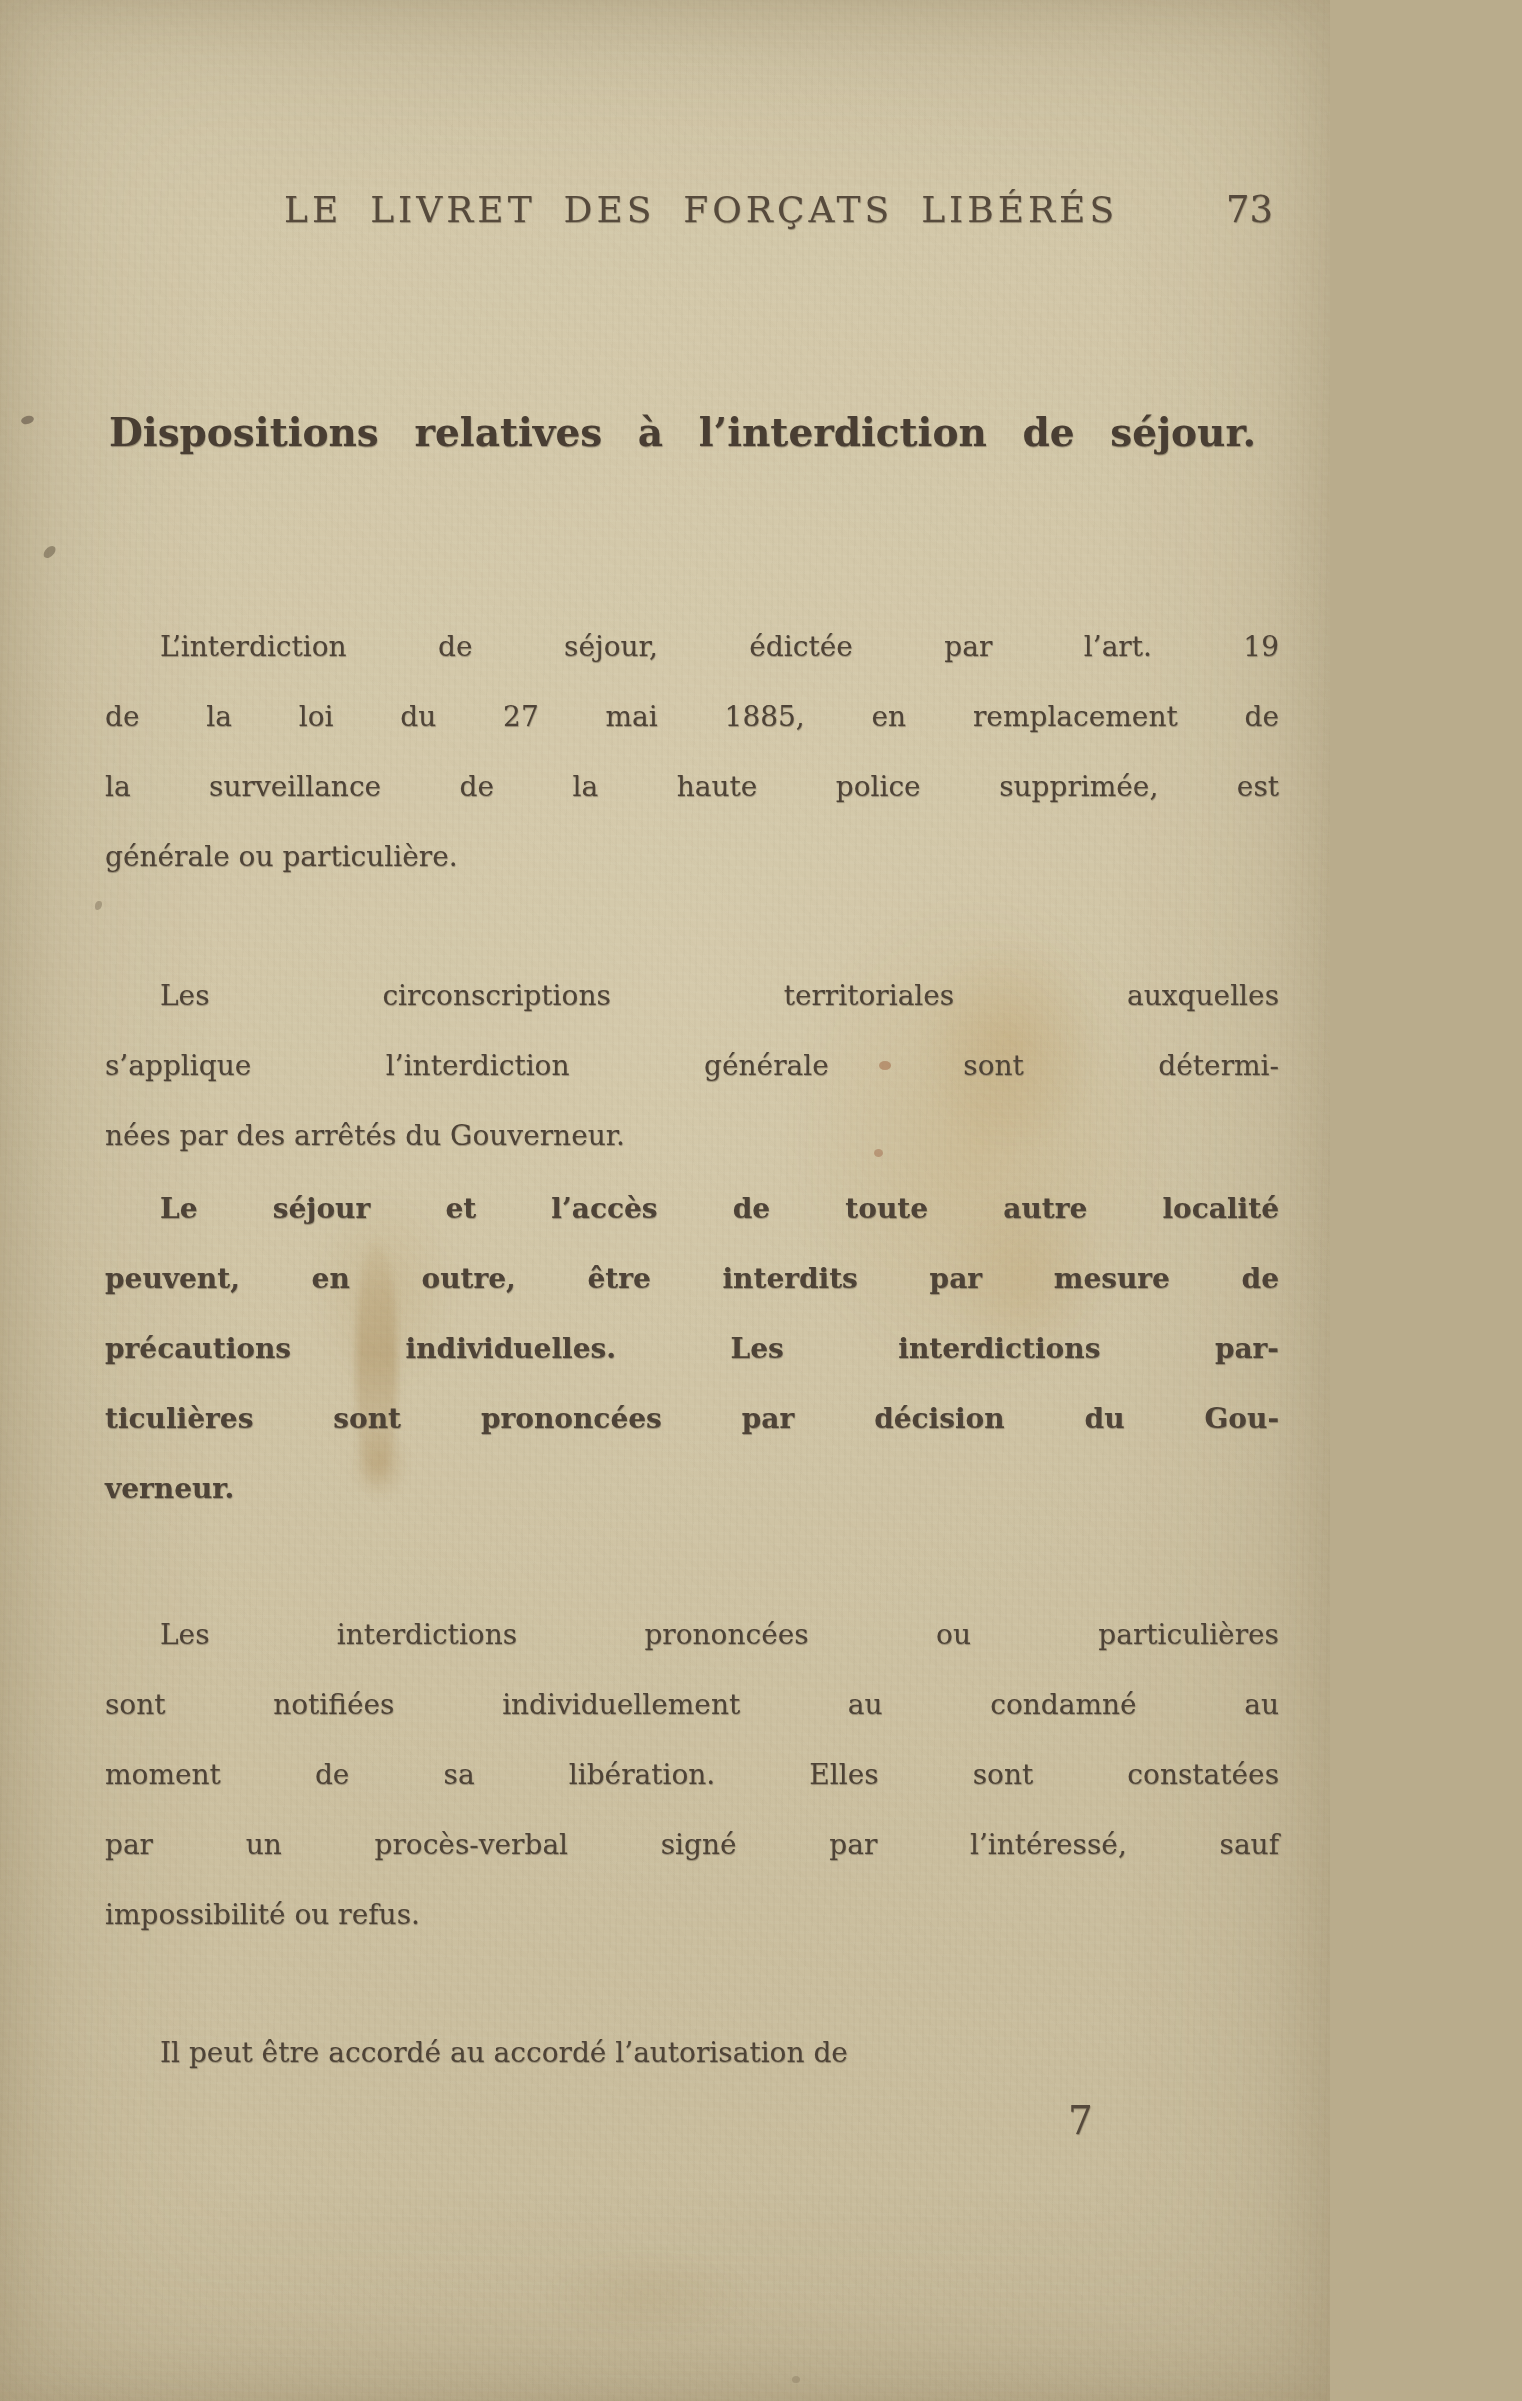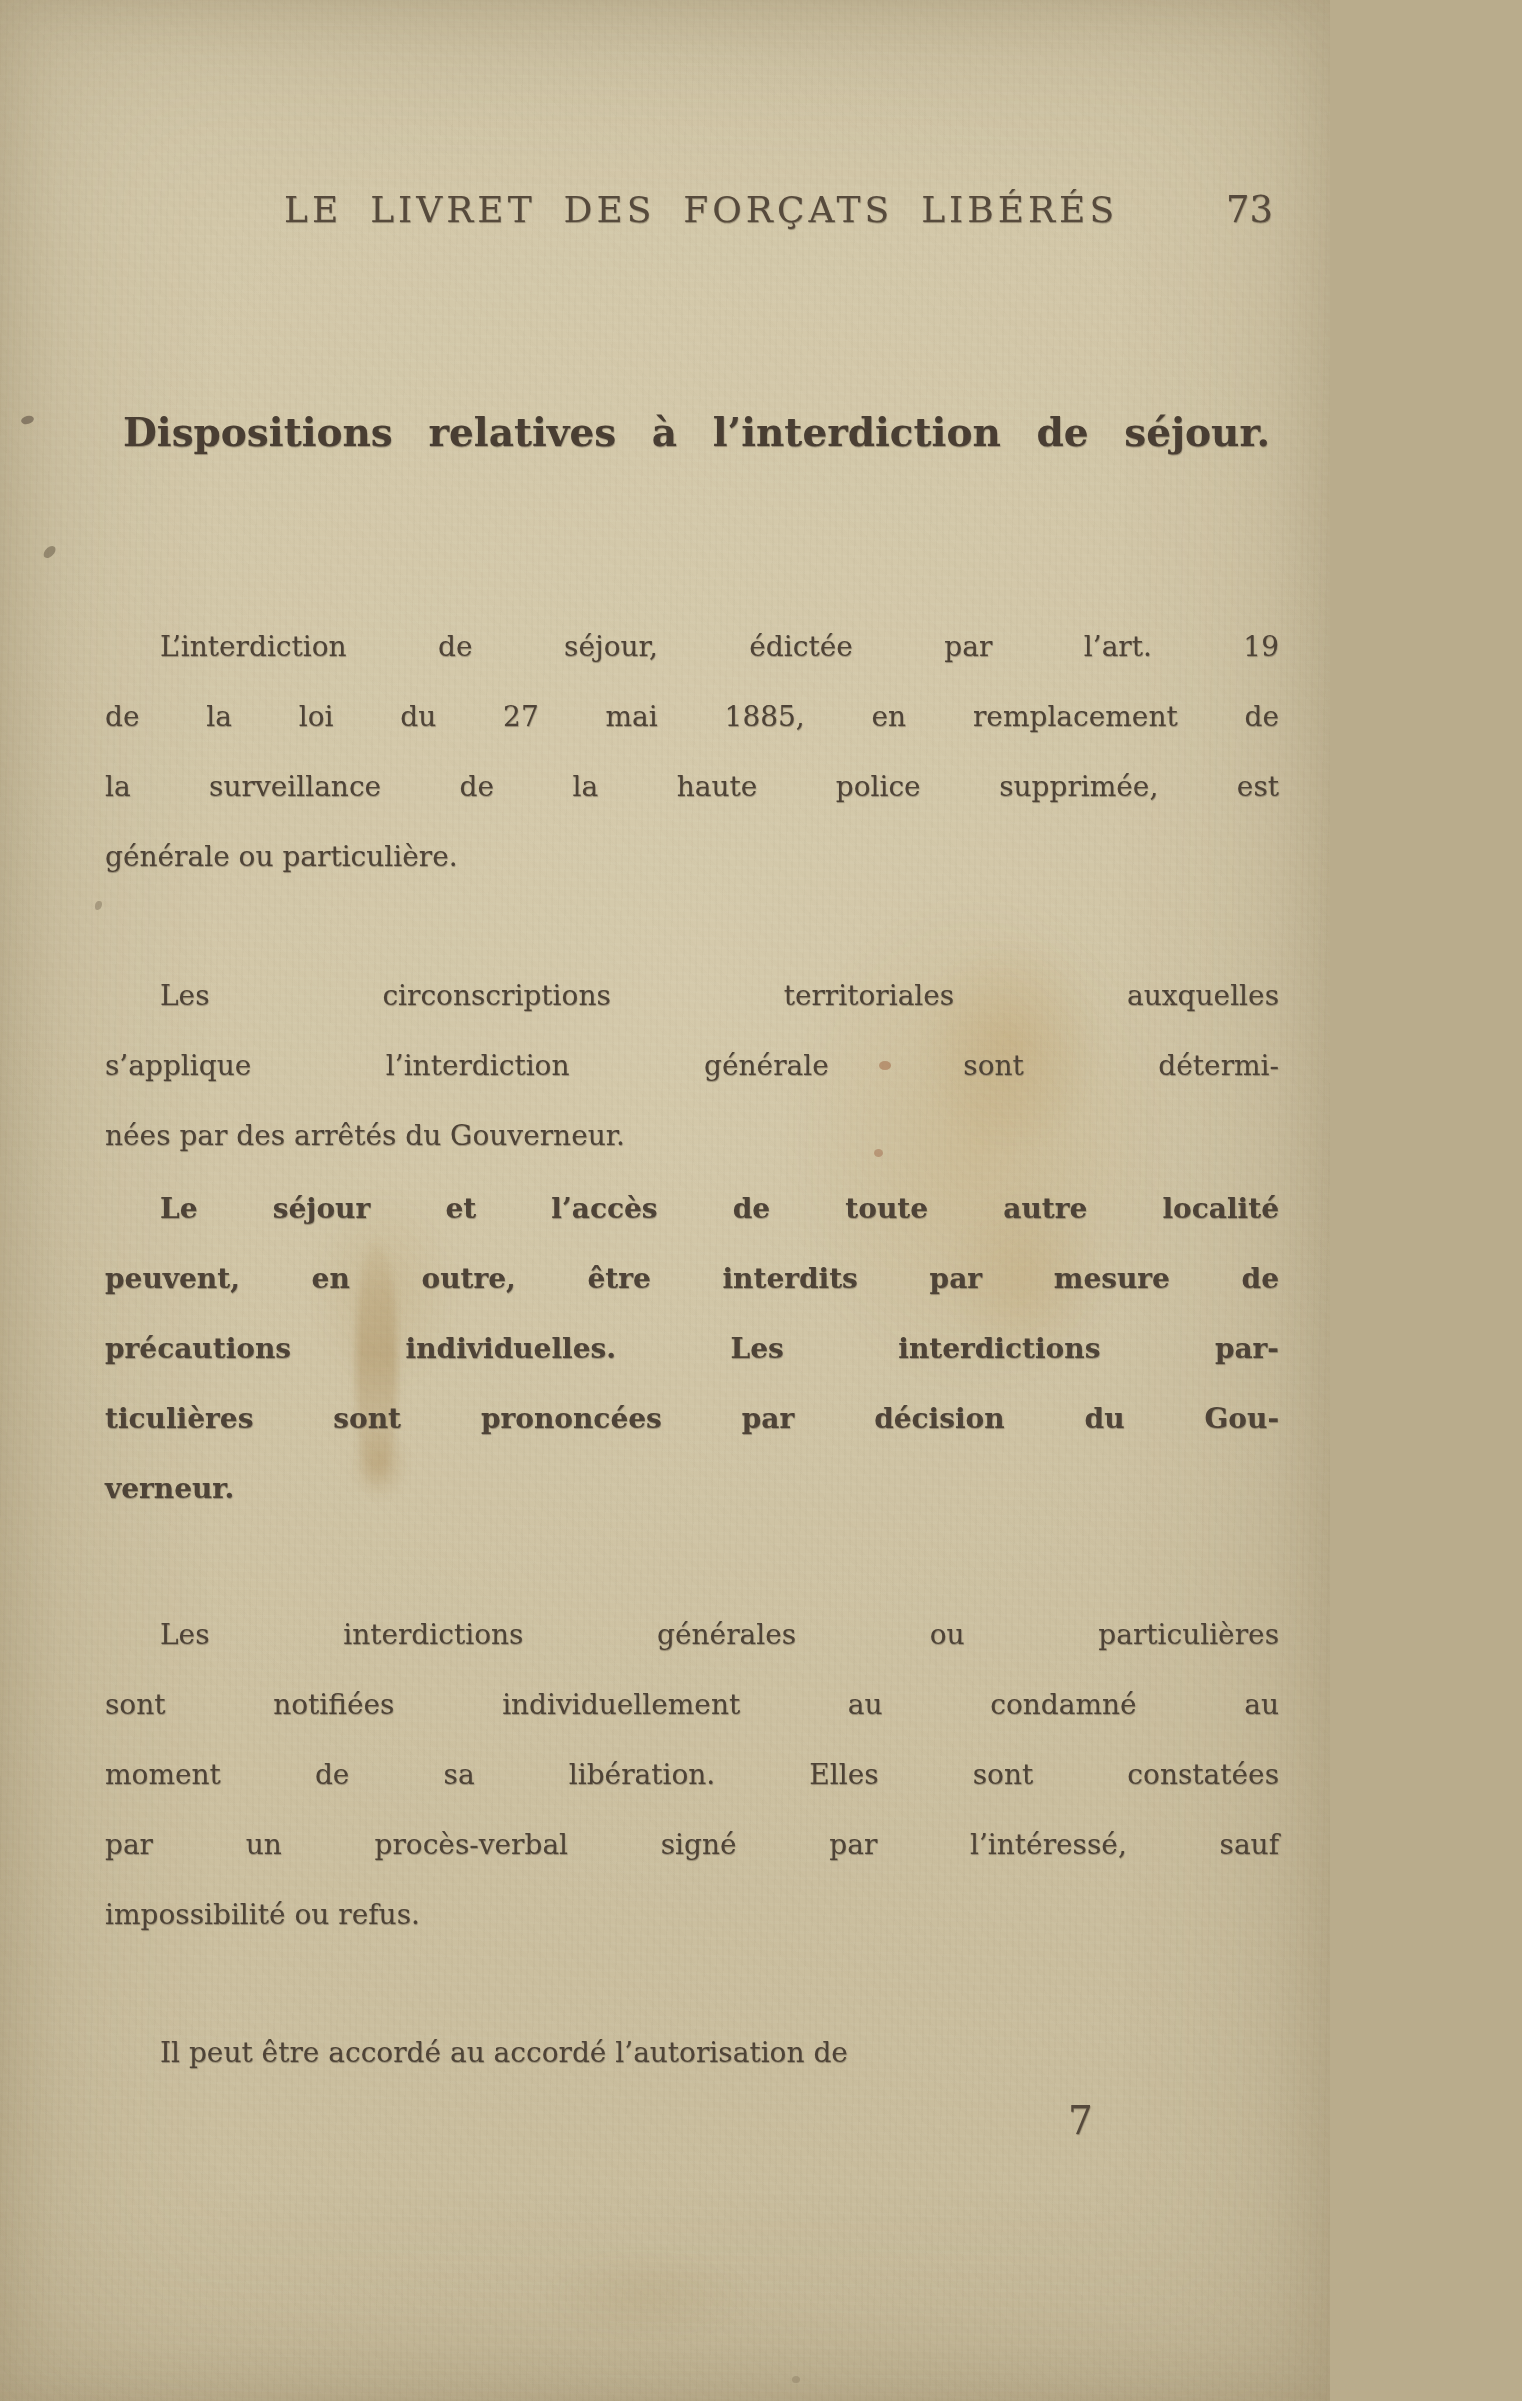--- a/index.html
+++ b/index.html
@@ -39,21 +39,20 @@
     top:183px; left:1226px;
     font-size:37px; line-height:54px;
     color:#564a3c;
   }
   .section-title {
     top:404px; left:109px; width:1147px;
     font-size:39px; line-height:57px;
     font-weight:bold;
     text-align:justify; text-align-last:justify;
     color:#493e33;
-    margin-left:14px;
   }
   .para {
     left:105px; width:1174px;
     font-size:28px; line-height:70px;
   }
   .p1 { top:612px; }
   .p2 { top:961px; }
   .p3 { top:1174px;font-weight:bold; }
   .p4 { top:1600px; }
   .p5 { top:2018px; }
@@ -164,21 +163,21 @@
 
   <div class="abs para ink p3">
     <span class="line jl ind">Le séjour et l’accès de toute autre localité</span>
     <span class="line jl">peuvent, en outre, être interdits par mesure de</span>
     <span class="line jl">précautions individuelles. Les interdictions par-</span>
     <span class="line jl">ticulières sont prononcées par décision du Gou-</span>
     <span class="line">verneur.</span>
   </div>
 
   <div class="abs para ink p4">
-    <span class="line jl ind">Les interdictions générales ou particulières</span>
+    <span class="line jl ind">Les interdictions prononcées ou particulières</span>
     <span class="line jl">sont notifiées individuellement au condamné au</span>
     <span class="line jl">moment de sa libération. Elles sont constatées</span>
     <span class="line jl">par un procès-verbal signé par l’intéressé, sauf</span>
     <span class="line">impossibilité ou refus.</span>
   </div>
 
   <div class="abs para ink p5">
     <span class="line ind">Il peut être accordé au accordé l’autorisation de</span>
   </div>
 

